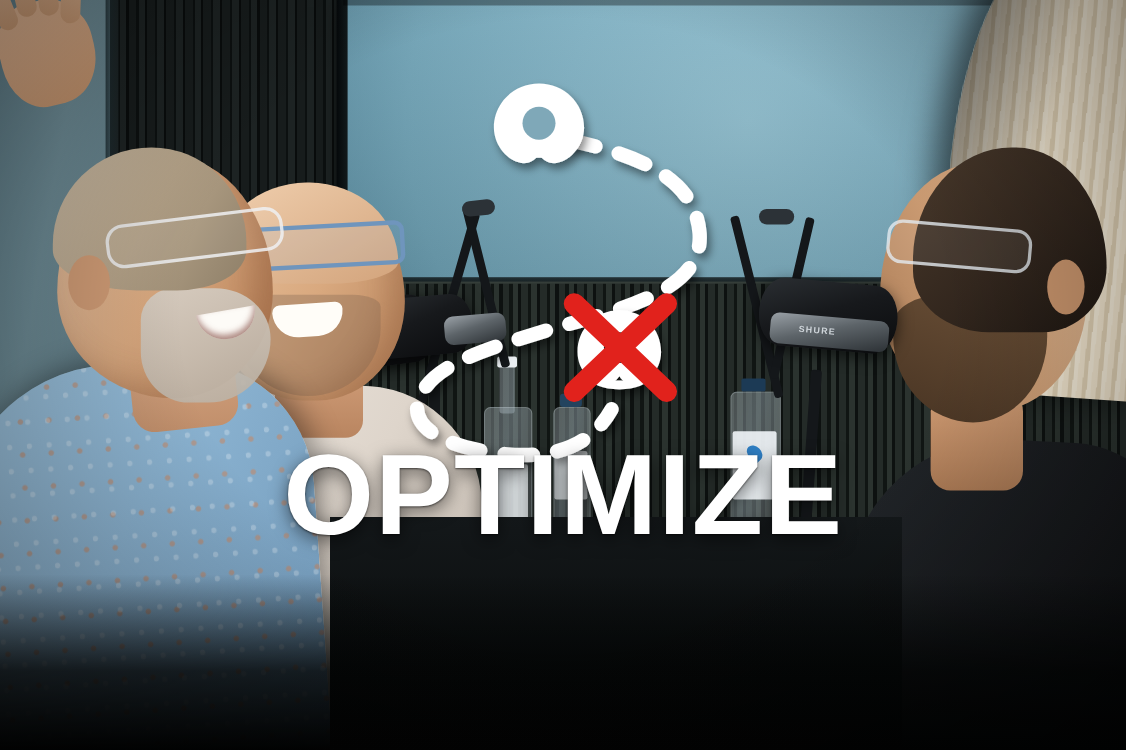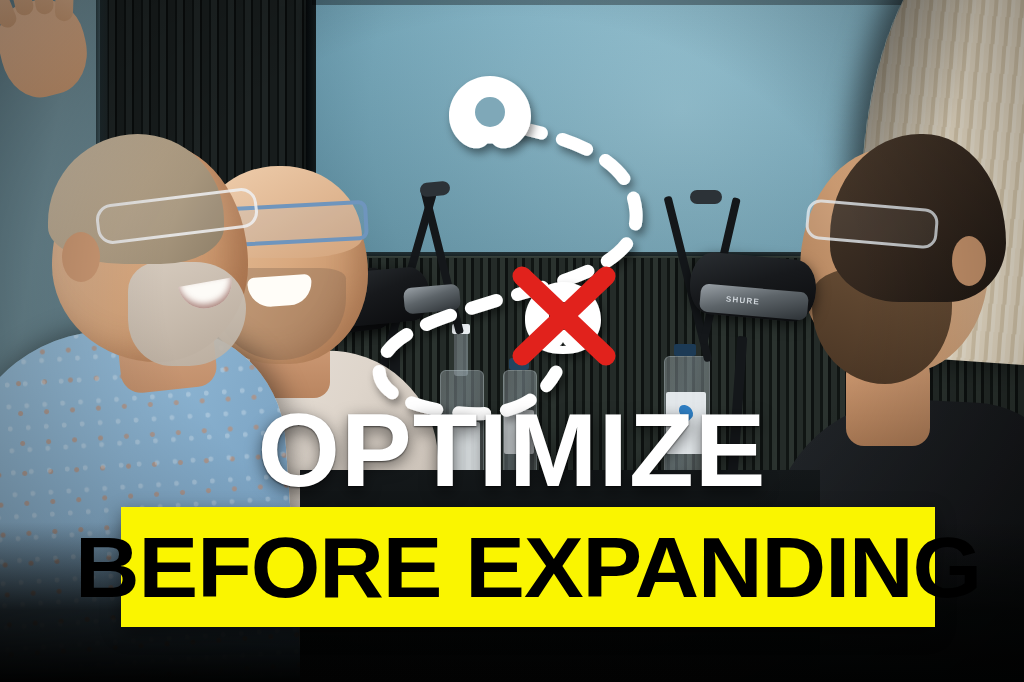--- a/index.html
+++ b/index.html
@@ -470,17 +470,14 @@
     <g stroke="#e1221c" stroke-width="19" stroke-linecap="round">
       <line x1="522" y1="276" x2="606" y2="356"></line>
       <line x1="606" y1="276" x2="522" y2="356"></line>
     </g>
   </svg>
 
   <div class="layer vignette"></div>
 
   <div class="headline">OPTIMIZE</div>
 
-  <div class="banner">
-    <div class="banner-text">BEFORE EXPANDING</div>
-  </div>
 
 </div>
 
 </body></html>

